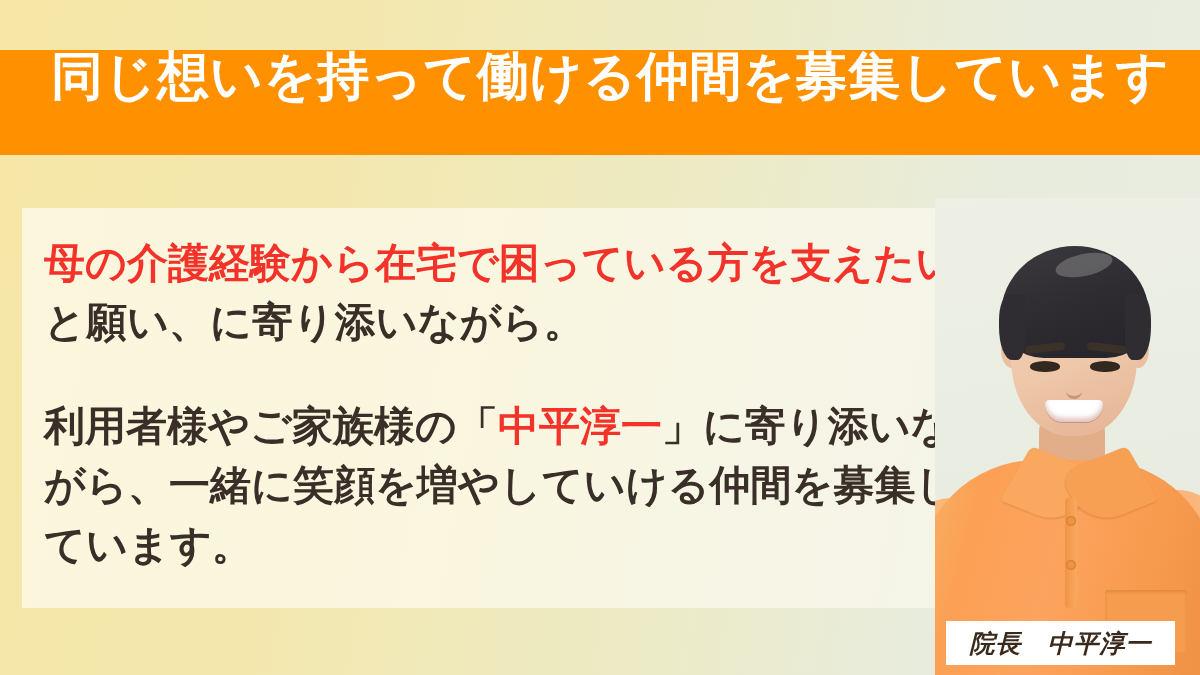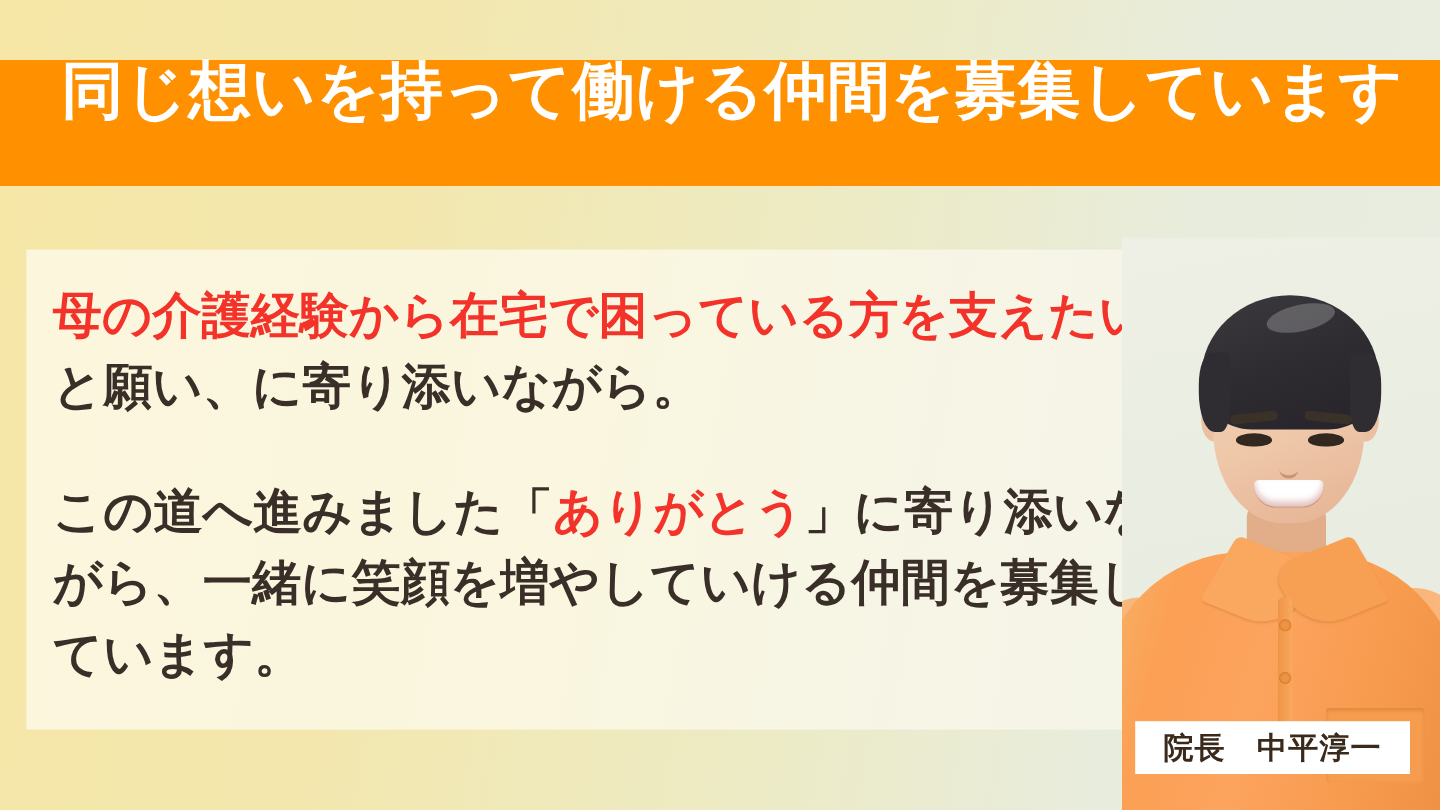--- a/index.html
+++ b/index.html
@@ -274,27 +274,28 @@
     height: 22px;
     background: #FFFFFF;
     border-radius: 6px 6px 26px 26px;
     box-shadow: inset 0 -4px 5px rgba(190,120,110,0.45), 0 1px 0 rgba(170,110,90,0.5);
   }
 
   
   #name-badge {
     position: absolute;
     left: 946px;
-    top: 601px;
+    top: 621px;
     width: 229px;
     height: 44px;
     background: #FFFFFF;
     display: flex;
     align-items: center;
     justify-content: center;
+    font-style: italic;
   }
   #name-badge-text {
     color: #3A2A1C;
     font-size: 25px;
     font-weight: 700;
     letter-spacing: 1px;
     white-space: nowrap;
     font-family: "DejaVu Sans", "Liberation Sans", sans-serif;
   }
 </style>
@@ -307,21 +308,21 @@
     <div id="header-title">同じ想いを持って働ける仲間を募集しています</div>
   </div>
 
   <div id="message-panel">
 
     <div class="para" id="para-1">
       <span class="hl">母の介護経験から在宅で困っている方を支えたい</span><span>と願い、に寄り添いながら。</span>
     </div>
 
     <div class="para" id="para-2">
-      <span>この道へ進みました「</span><span class="hl">ありがとう</span><span>」に寄り添いながら、一緒に笑顔を増やしていける仲間を募集しています。</span>
+      <span>利用者様やご家族様の「</span><span class="hl">中平淳一</span><span>」に寄り添いながら、一緒に笑顔を増やしていける仲間を募集しています。</span>
     </div>
 
   </div>
 
   <div id="portrait">
     <div id="portrait-bg"></div>
     <div class="shirt-left-arm"></div>
     <div class="shirt-right-arm"></div>
     <div class="neck"></div>
     <div class="shirt"></div>

